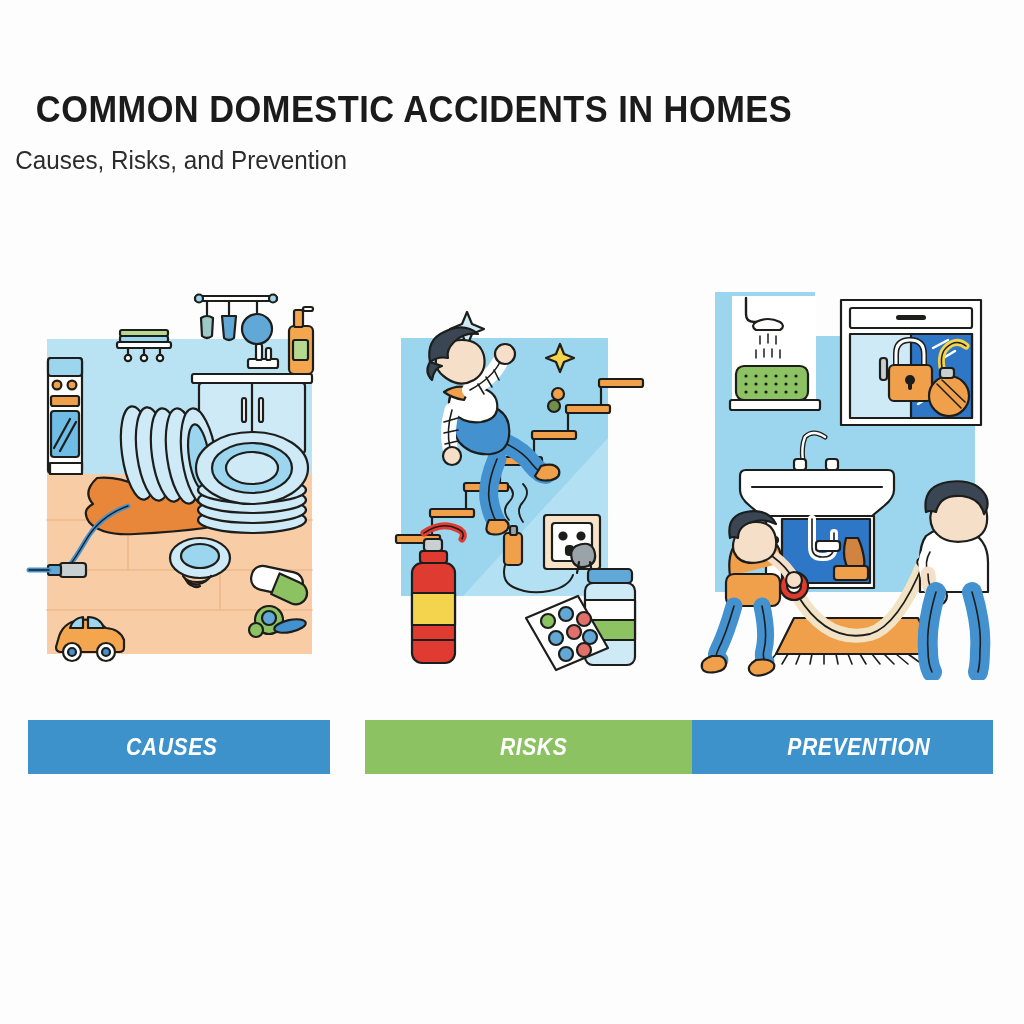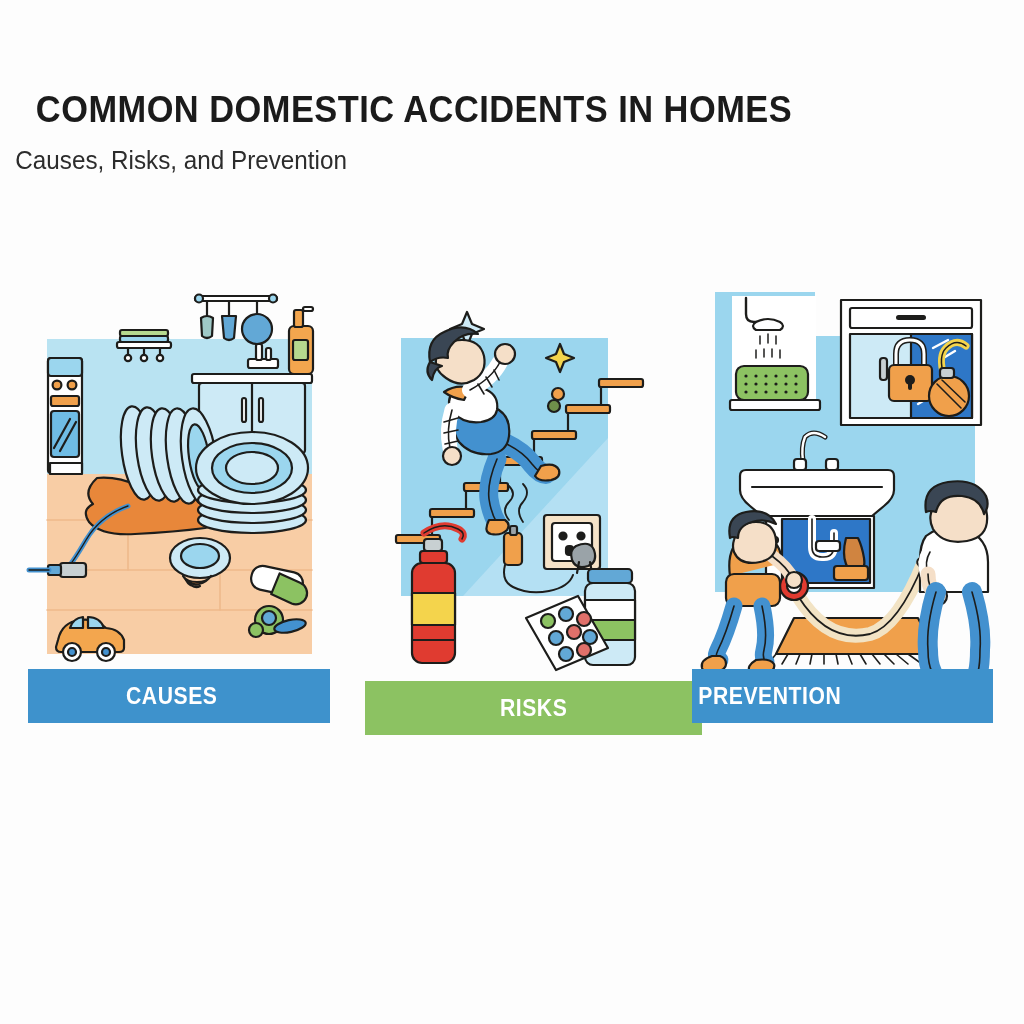--- a/index.html
+++ b/index.html
@@ -54,47 +54,47 @@
   }
   #panel-causes      { left: 20px;  }
   #panel-risks       { left: 358px; }
   #panel-prevention  { left: 690px; }
 
   .panel svg { display: block; width: 320px; height: 392px; }
 
   
   .label-bar {
     position: absolute;
-    top: 669px;
+    top: 720px;
     height: 54px;
     display: flex;
     align-items: center;
+    font-style: italic;
   }
   .label-bar span {
     font-family: "Liberation Sans", sans-serif;
     font-weight: bold;
     font-size: 23px;
     color: #ffffff;
     letter-spacing: 0.6px;
     transform: scaleX(0.92);
     white-space: nowrap;
   }
   #bar-causes {
     left: 28px; width: 302px;
     justify-content: flex-start; padding-left: 94px;
     box-sizing: border-box;
   }
   #bar-risks {
     left: 365px; width: 337px;
     justify-content: center;
-    margin-top: 12px;
   }
   #bar-prevention {
     left: 692px; width: 301px;
-    justify-content: flex-start; padding-right: 56px;
+    justify-content: flex-end; padding-right: 56px;
     box-sizing: border-box;
   }
 </style>
 </head>
 <body>
 
 <div id="header">
   <div id="title">COMMON DOMESTIC ACCIDENTS IN HOMES</div>
   <div id="subtitle">Causes, Risks, and Prevention</div>
 </div>

